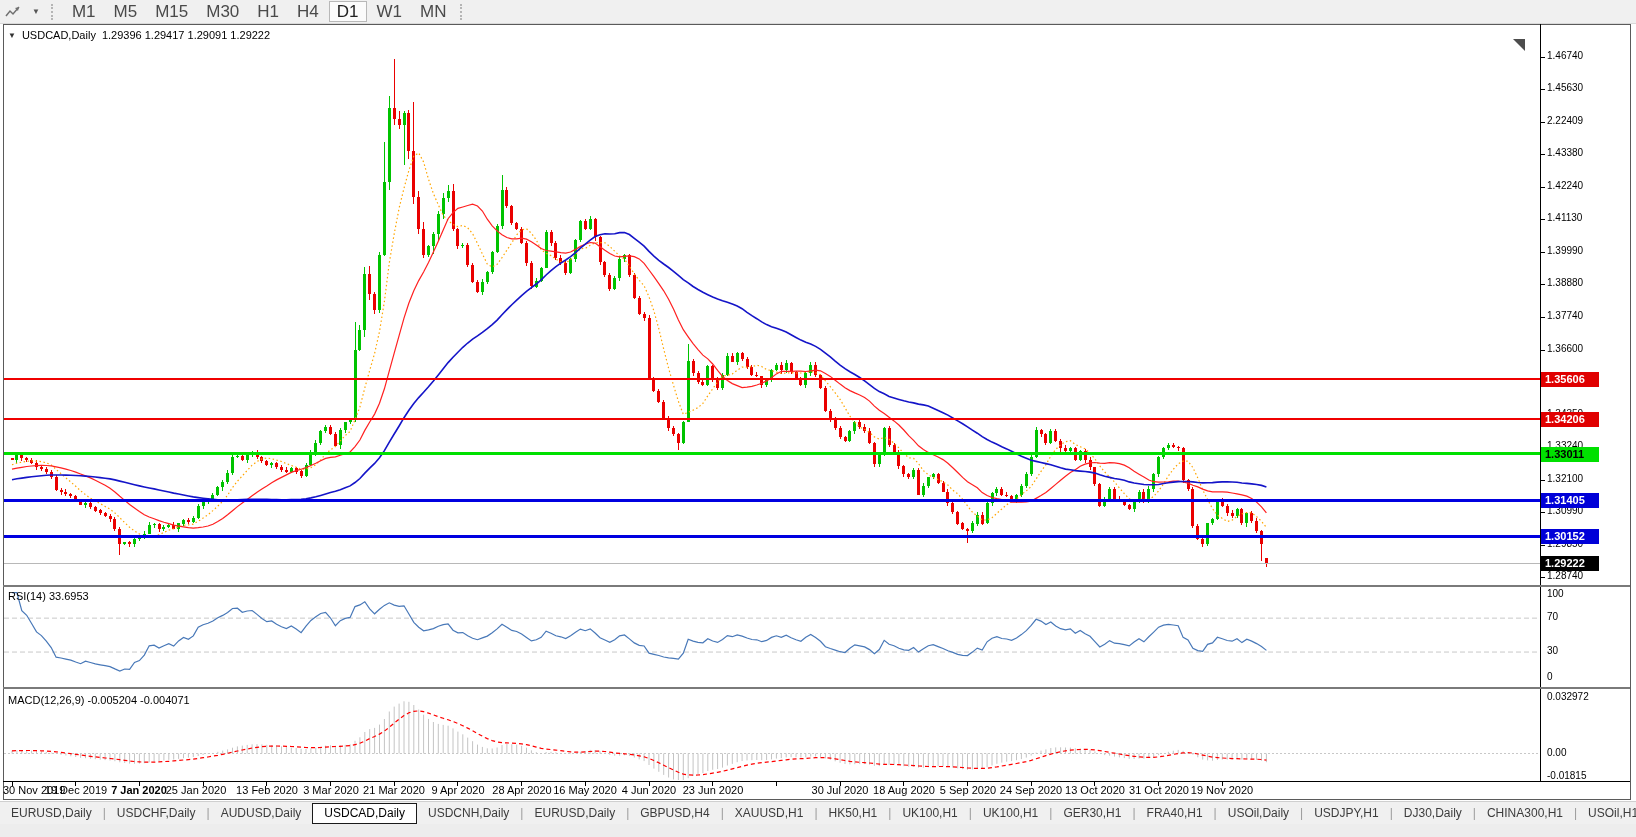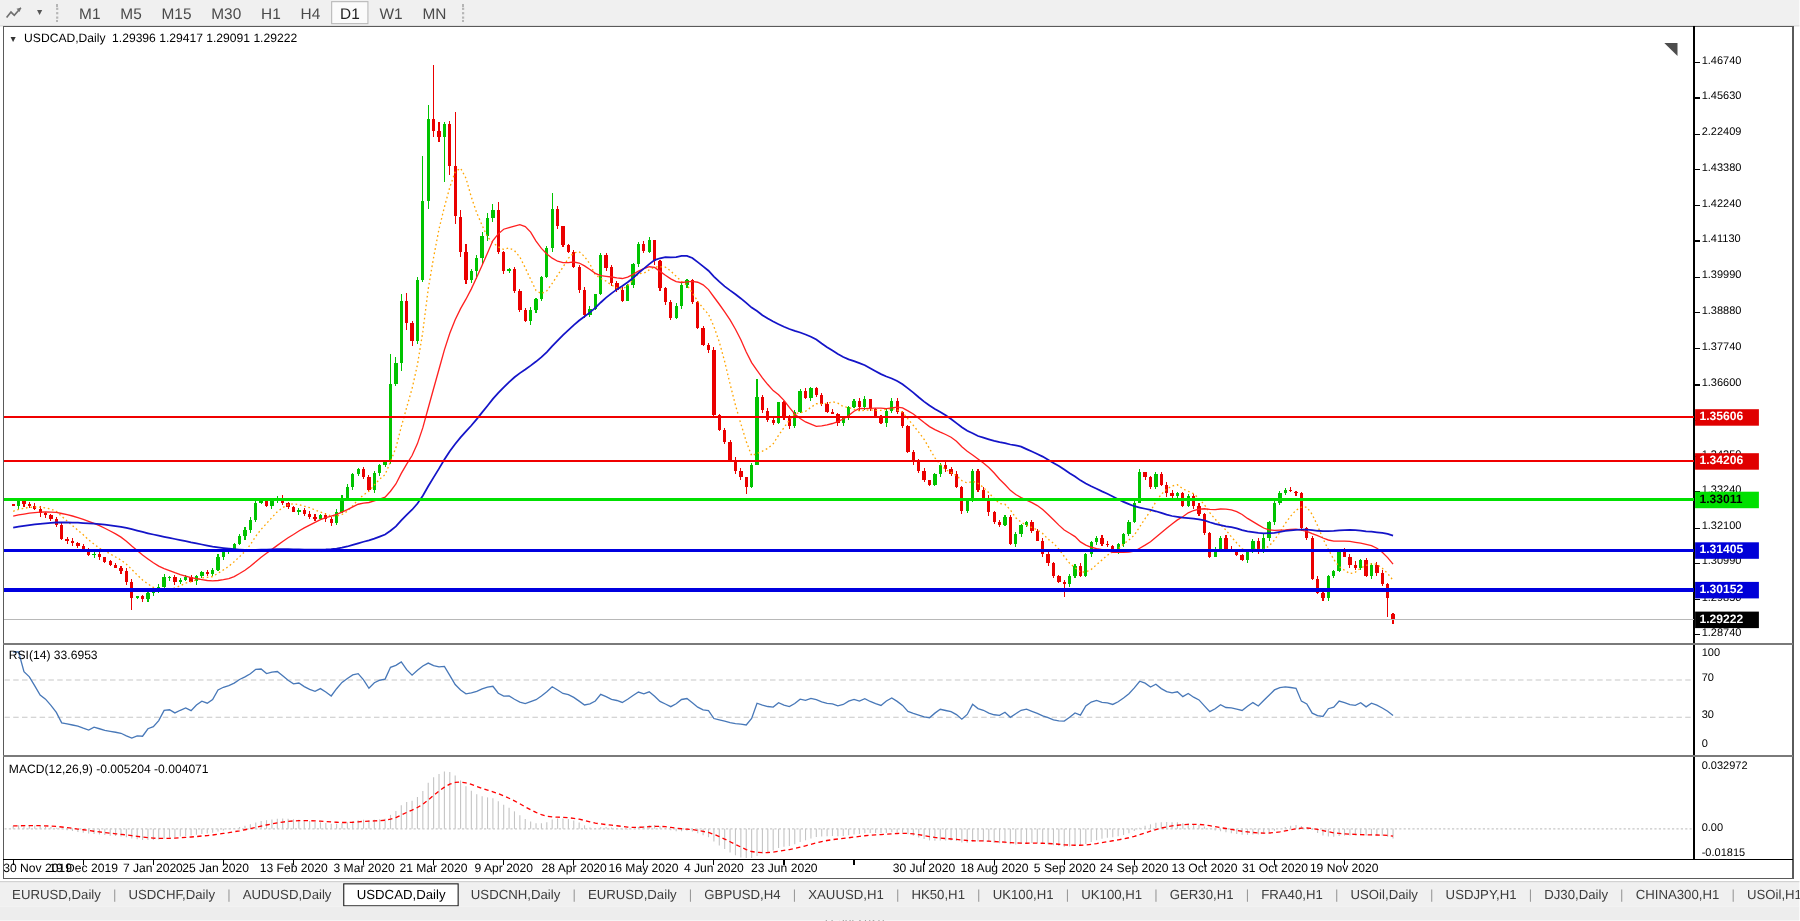--- a/index.html
+++ b/index.html
@@ -1,21 +1,21 @@
 <!DOCTYPE html>
 <html><head>
 <meta charset="utf-8">
 <style>
   html,body{margin:0;padding:0;background:#fff;width:1636px;height:837px;overflow:hidden;
     font-family:"Liberation Sans",sans-serif;position:relative;}
   
   #toolbar{position:absolute;left:0;top:0;width:1636px;height:23px;background:#f0f0f0;
     border-bottom:1px solid #d9d9d9;display:flex;align-items:center;}
   .tool-btn{height:19px;display:flex;align-items:center;justify-content:center;
-    padding:0 7px;margin:0 1px;font-size:14px;color:#4a4a4a;border:1px solid transparent;cursor:default;}
+    padding:0 7px;margin:0 1px;font-size:17px;color:#4a4a4a;border:1px solid transparent;cursor:default;}
   .tool-btn.active{background:#fbfbfb;border:1px solid #b8b8b8;color:#222;}
   .grip{width:5px;height:16px;margin:0 5px;border-left:2px dotted #b5b5b5;}
   .caret{font-size:8px;color:#555;padding:0 4px;}
   
   #chart-svg{position:absolute;left:0;top:0;}
   .overlay-label{position:absolute;font-size:11px;color:#000;white-space:nowrap;}
   #symbol-line{left:8px;top:29px;display:flex;gap:6px;align-items:center;}
   #symbol-line .exp{font-size:8px;color:#333;}
   .axis-label{position:absolute;left:1547px;font-size:10px;color:#000;white-space:nowrap;}
   .badge{position:absolute;left:1541px;width:58px;height:15px;font-size:11px;line-height:14px;
@@ -949,21 +949,21 @@
     <div class="axis-label" style="top: 611px;">70</div>
     <div class="axis-label" style="top: 645px;">30</div>
     <div class="axis-label" style="top: 671px;">0</div>
     <div class="axis-label" style="top: 691px;">0.032972</div>
     <div class="axis-label" style="top: 747px;">0.00</div>
     <div class="axis-label" style="top: 770px;">-0.01815</div>
   </div>
 <div id="date-labels">
     <div class="date-label" style="left: 3px; transform: none;">30 Nov 2019</div>
     <div class="date-label" style="left: 76px;">19 Dec 2019</div>
-    <div class="date-label" style="left: 139px;">7 Jan 2020</div>
+    <div class="date-label" style="left: 139px; font-weight: bold;">7 Jan 2020</div>
     <div class="date-label" style="left: 196px;">25 Jan 2020</div>
     <div class="date-label" style="left: 267px;">13 Feb 2020</div>
     <div class="date-label" style="left: 331px;">3 Mar 2020</div>
     <div class="date-label" style="left: 394px;">21 Mar 2020</div>
     <div class="date-label" style="left: 458px;">9 Apr 2020</div>
     <div class="date-label" style="left: 522px;">28 Apr 2020</div>
     <div class="date-label" style="left: 585px; text-align: center;">16 May 2020</div>
     <div class="date-label" style="left: 649px;">4 Jun 2020</div>
     <div class="date-label" style="left: 713px;">23 Jun 2020</div>
     <div class="date-label" style="left: 776px; margin-top: 46px;">11 Jul 2020</div>

